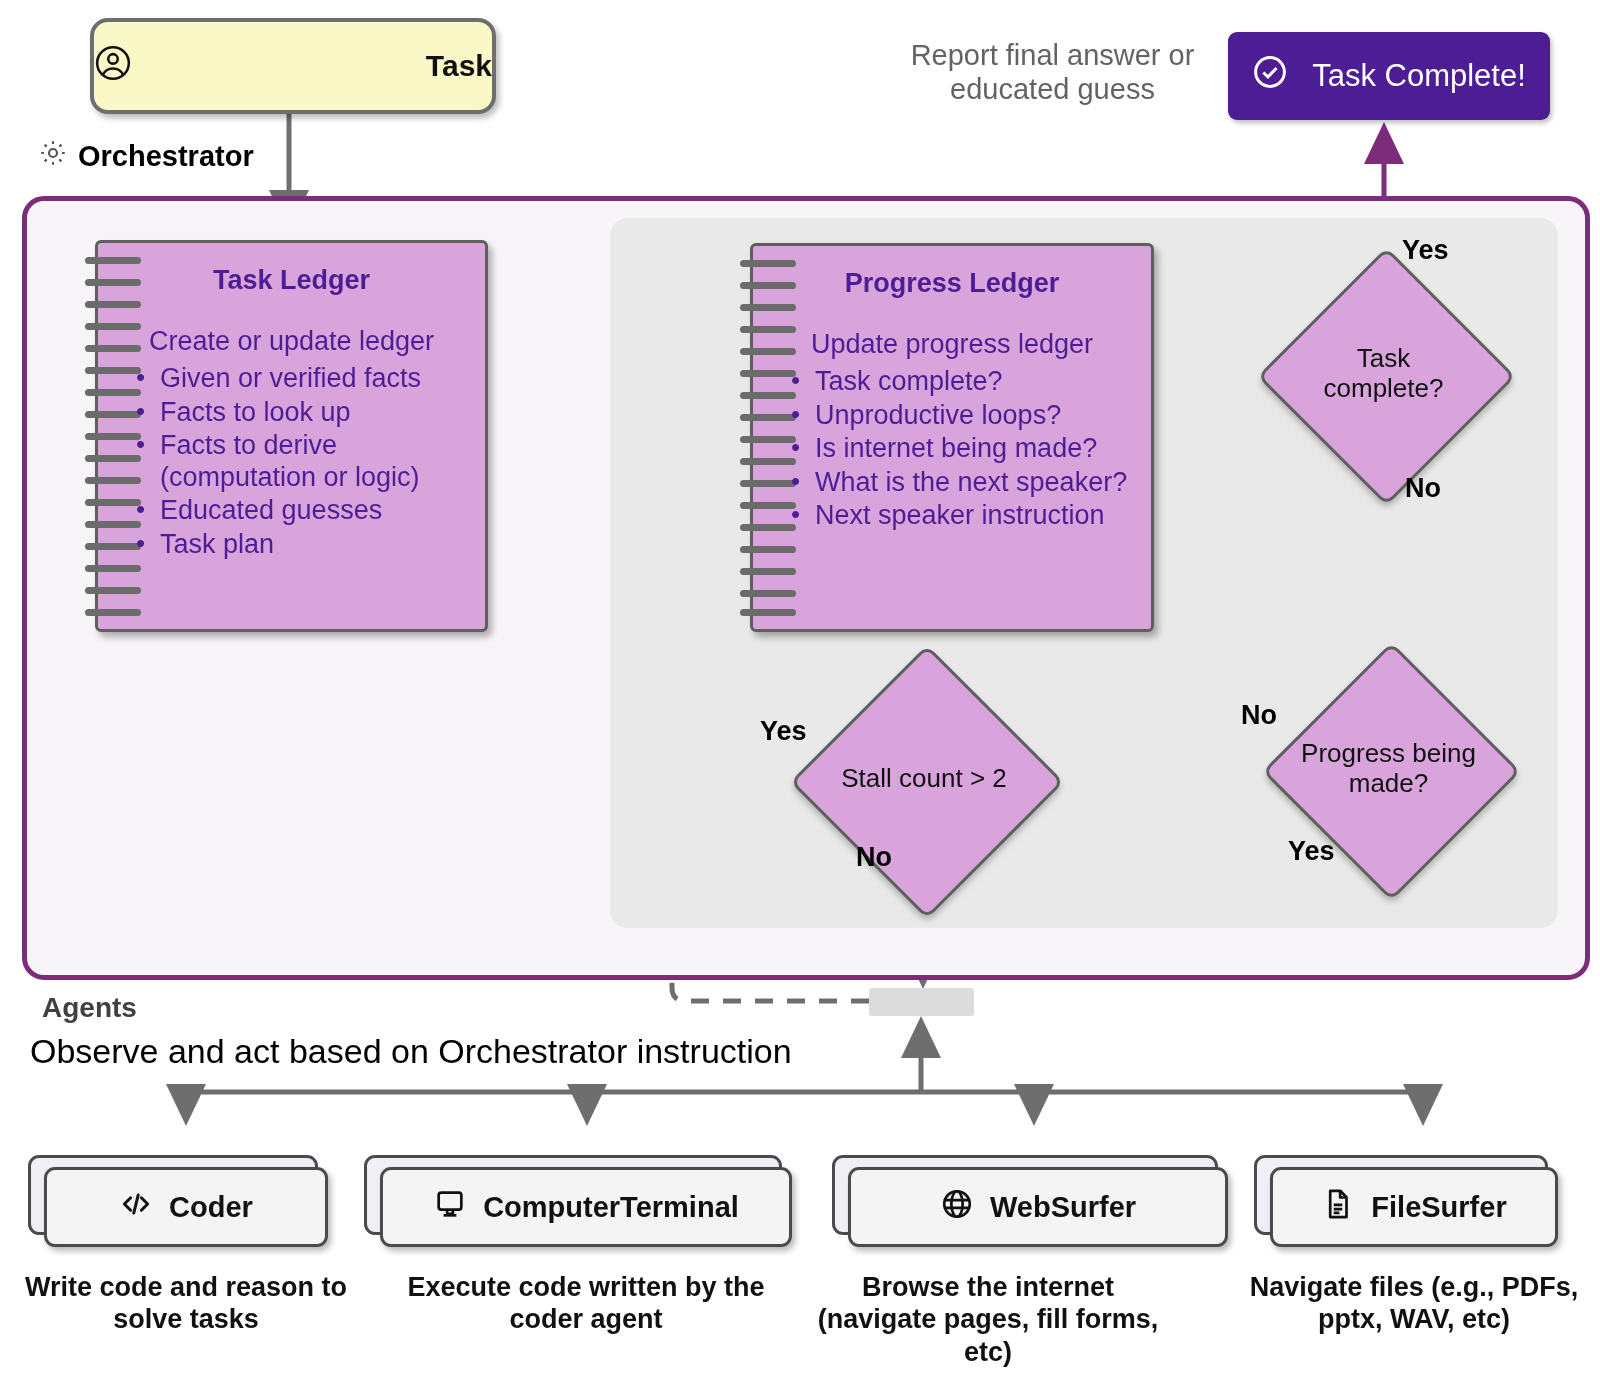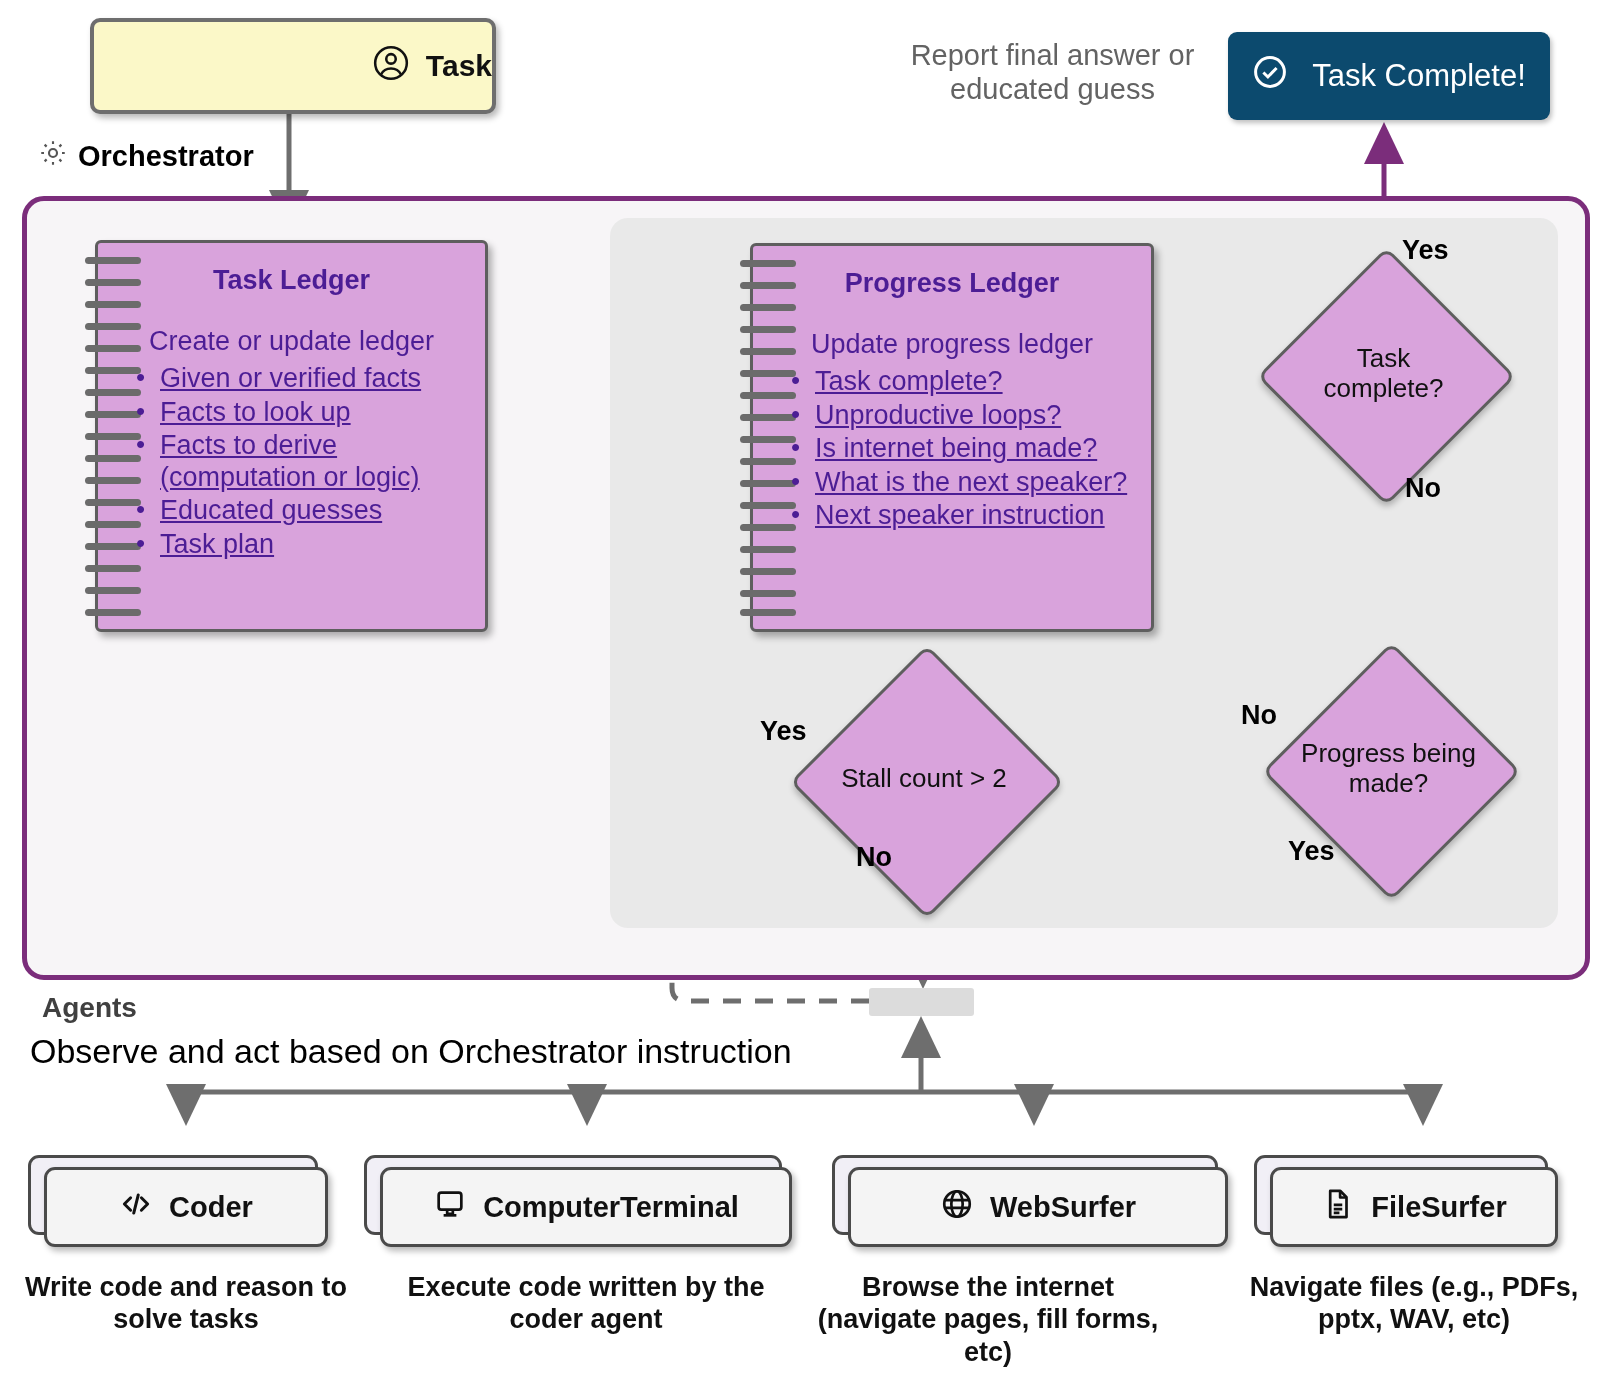--- a/index.html
+++ b/index.html
@@ -4,42 +4,42 @@
 <style>
   html,body{margin:0;padding:0;background:#ffffff;}
   body{font-family:"Liberation Sans","DejaVu Sans",sans-serif;}
   #root{position:relative;width:1600px;height:1391px;overflow:hidden;background:#fff;}
   .abs{position:absolute;}
   svg.layer{position:absolute;left:0;top:0;width:1600px;height:1391px;overflow:visible;pointer-events:none;}
 
   
   #task-node{
     left:90px;top:18px;width:398px;height:88px;
-    background:#fbf8c8;border:4px solid #6e6e6e;border-radius:10px;
+    background:#fbf8c8;border:4px solid #6e6e6e;border-radius:18px;
     box-shadow:3px 4px 6px rgba(0,0,0,.28);
-    display:flex;align-items:center;justify-content:flex-end;gap:16px;
+    display:flex;align-items:center;justify-content:space-between;gap:16px;
     font-size:30px;font-weight:bold;color:#111;
   }
   
   #orch-label{left:38px;top:138px;display:flex;align-items:center;gap:10px;
     font-size:29px;font-weight:bold;color:#000;}
   #orch-box{left:22px;top:196px;width:1558px;height:774px;
     background:#f7f5f7;border:5px solid #7b2d7b;border-radius:22px;}
   #inner-panel{left:610px;top:218px;width:948px;height:710px;
     background:#e9e9e9;border-radius:18px;}
 
   
   .ledger{
     background:#d9a3dc;border:3px solid #5e5e5e;border-radius:6px;
     box-shadow:4px 5px 7px rgba(0,0,0,.3);
     color:#4c1d95;box-sizing:border-box;
   }
   .ledger .title{text-align:center;font-weight:bold;font-size:27px;margin-top:22px;}
   .ledger .subtitle{text-align:center;font-size:27px;margin-top:30px;}
-  .ledger ul{list-style:none;margin:6px 0 8px 0;padding:0 22px 0 36px;text-decoration:underline;}
+  .ledger ul{list-style:none;margin:6px 0 8px 0;padding:0 22px 0 36px;}
   .ledger li{font-size:27px;line-height:1.17;position:relative;padding-left:26px;margin-top:2px;}
   .ledger li:before{content:"\2022";position:absolute;left:2px;top:-1px;font-size:26px;}
   #task-ledger{left:95px;top:240px;width:393px;height:392px;}
   #progress-ledger{left:750px;top:243px;width:404px;height:389px;}
   .spiral{position:absolute;left:-13px;top:14px;width:56px;bottom:14px;}
   .spiral i{position:absolute;left:0;width:56px;height:7px;border-radius:4px;background:#6b6b6b;}
 
   
   .diamond{color:#111;}
   .diamond .dshape{position:absolute;left:0;top:0;width:100%;height:100%;
@@ -51,21 +51,21 @@
   #d-task-complete{left:1295px;top:285px;width:177px;height:177px;}
   #d-progress-made{left:1300px;top:680px;width:177px;height:177px;}
   #d-stall{left:830px;top:685px;width:188px;height:188px;}
 
   
   .elabel{font-size:27px;font-weight:bold;color:#000;white-space:nowrap;}
 
   
   #report-text{left:880px;top:38px;width:345px;text-align:center;
     font-size:29px;line-height:1.18;color:#636363;}
-  #task-complete{left:1228px;top:32px;width:322px;height:88px;background:#0c4a6e;
+  #task-complete{left:1228px;top:32px;width:322px;height:88px;background:#4c1d95;
     border-radius:9px;box-shadow:2px 3px 5px rgba(0,0,0,.25);
     display:flex;align-items:center;justify-content:center;gap:24px;
     color:#fff;font-size:31px;}
 
   
   #agents-title{left:42px;top:992px;font-size:28px;font-weight:bold;color:#404040;}
   #agents-sub{left:30px;top:1032px;font-size:34px;color:#000;}
   #agent-hub{left:869px;top:988px;width:105px;height:28px;background:#dcdcdc;border-radius:3px;}
 
   .agent-col{position:absolute;top:1167px;font-weight:bold;}

